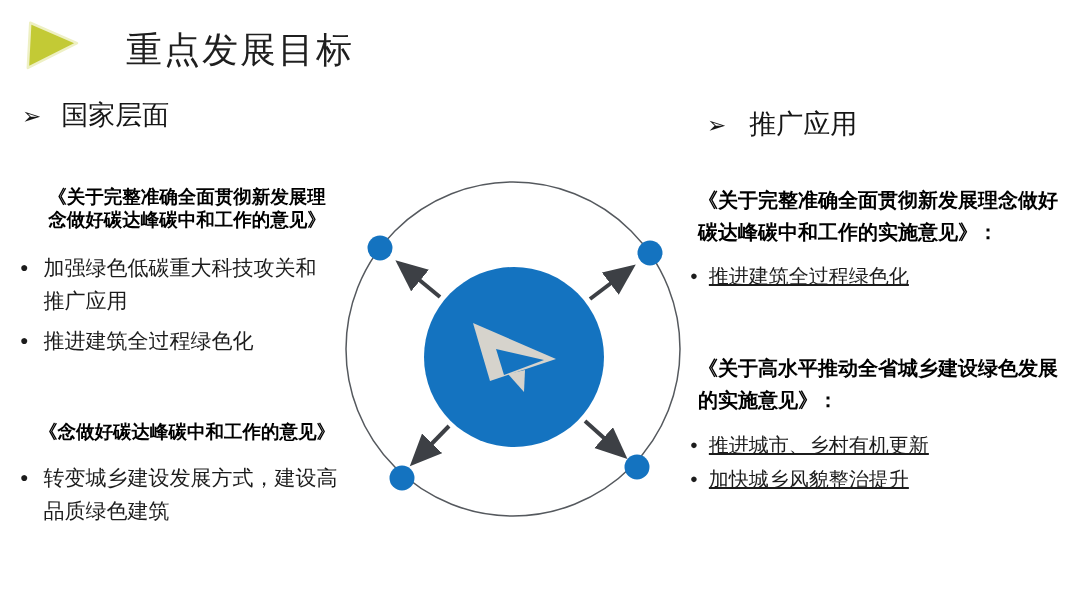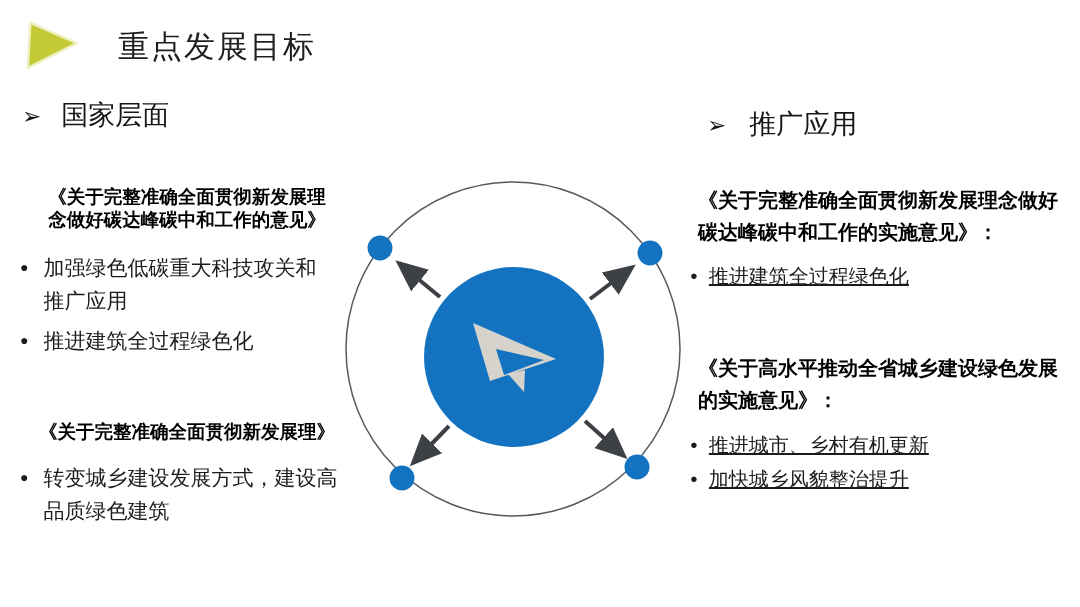--- a/index.html
+++ b/index.html
@@ -4,22 +4,22 @@
 <style>
   html,body{margin:0;padding:0;background:#e8e8e8;}
   .slide{
     position:relative;width:1080px;height:607px;background:#ffffff;
     font-family:"Liberation Sans","DejaVu Sans",sans-serif;color:#1c1c1c;
     overflow:hidden;margin:0 auto;
   }
   
   .title-icon{position:absolute;left:22px;top:16px;width:62px;height:58px;}
   .page-title{
-    position:absolute;left:118px;top:26px;margin:0;
-    font-size:31px;font-weight:500;letter-spacing:2px;color:#1f1f1f;
+    position:absolute;left:126px;top:26px;margin:0;
+    font-size:36px;font-weight:500;letter-spacing:2px;color:#1f1f1f;
   }
   
   .section-heading{
     position:absolute;display:flex;align-items:center;gap:20px;
     font-size:27px;color:#161616;
   }
   .section-heading .marker{font-size:23px;line-height:27px;transform:translateY(1px);}
   .heading-left{left:22px;top:97px;}
   .heading-right{left:707px;top:106px;gap:23px;}
   
@@ -79,21 +79,21 @@
 推广应用</span>
       </li>
       <li>
         <span class="bullet-dot">●</span>
         <span class="bullet-text">推进建筑全过程绿色化</span>
       </li>
     </ul>
   </div>
 
   <div class="block block-l" id="block-l2">
-    <h2 class="policy-title">《关于完整准确全面贯彻新发展理》</h2>
+    <h2 class="policy-title">《念做好碳达峰碳中和工作的意见》</h2>
     <ul class="bullets">
       <li>
         <span class="bullet-dot">●</span>
         <span class="bullet-text">转变城乡建设发展方式，建设高
 品质绿色建筑</span>
       </li>
     </ul>
   </div>
 
   <div class="block block-r" id="block-r1">

